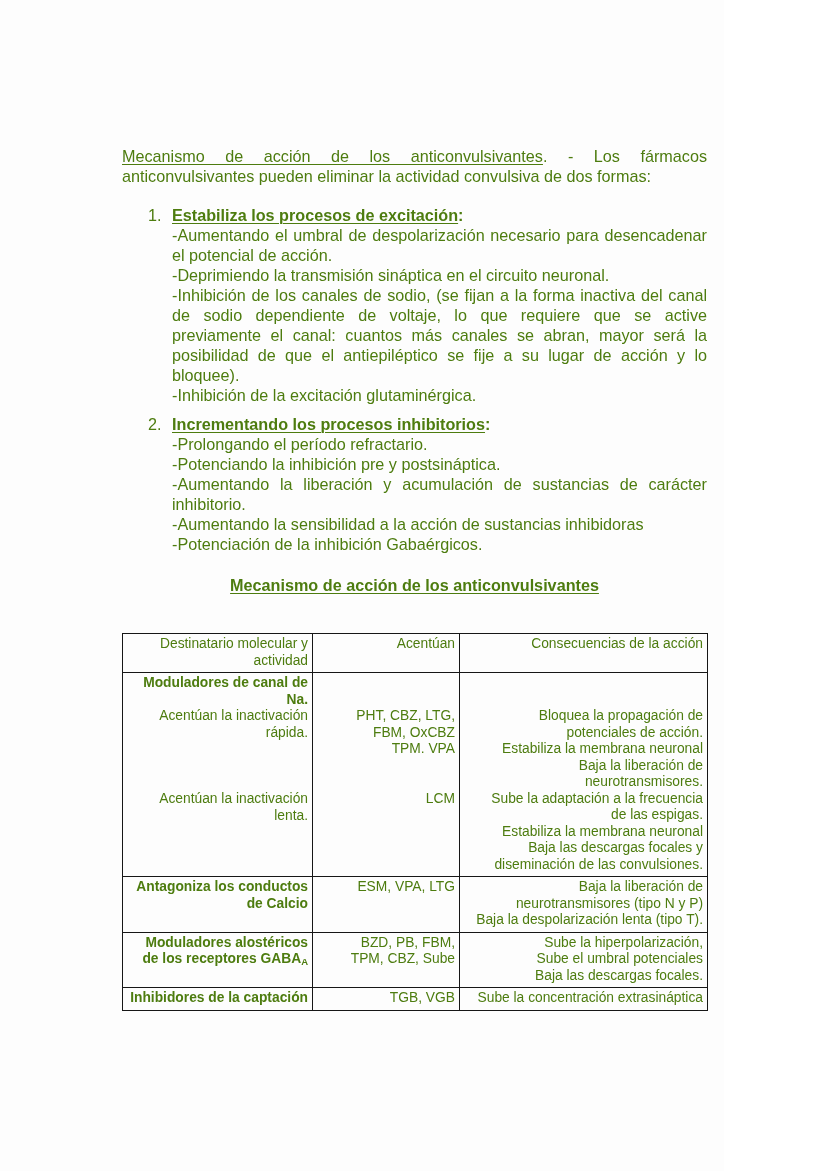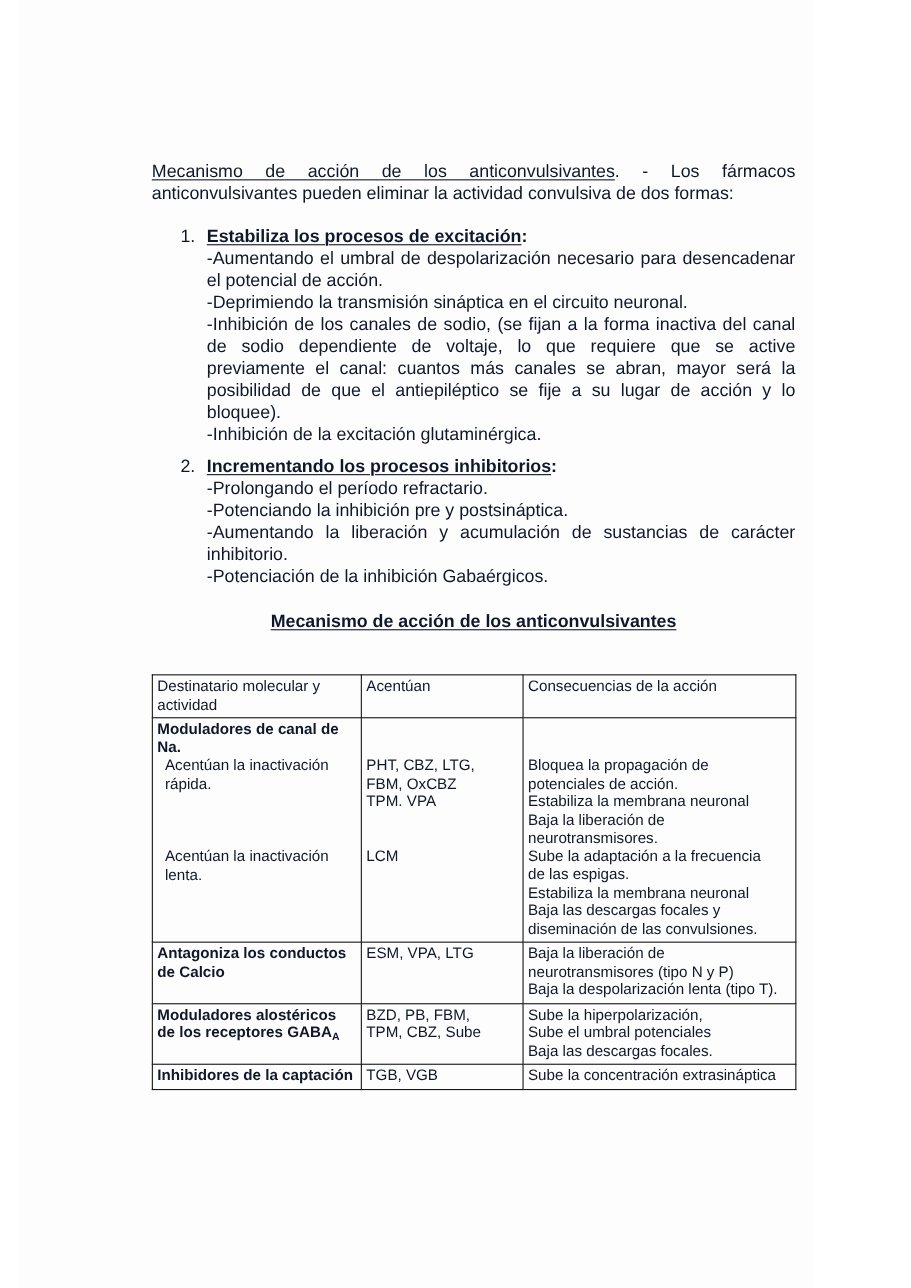--- a/index.html
+++ b/index.html
@@ -1,24 +1,23 @@
 <!DOCTYPE html>
 <html><head>
 <meta charset="utf-8">
 <style>
   * { margin: 0; padding: 0; box-sizing: border-box; }
   html, body { background: #ffffff; }
   .page {
     position: relative;
     width: 724px; height: 1171px;
     background: #fdfdfd;
-    color: #0f172a;
+    color: #4d7c0f;
     font-family: "Liberation Sans", "DejaVu Sans", sans-serif;
     overflow: hidden;
-    margin-left: 16px;
   }
   .content {
     position: absolute;
     left: 122px; top: 0;
     width: 585px;
     padding-top: 146px;
   }
   .intro {
     font-size: 16.2px;
     line-height: 20px;
@@ -44,20 +43,21 @@
     border-collapse: collapse;
     width: 585px;
     table-layout: fixed;
   }
   table.mech td {
     border: 1.5px solid #161616;
     vertical-align: top;
     font-size: 13.8px;
     line-height: 16.5px;
     padding: 2px 4px 3px 4px;
+    text-align: right;
   }
   .pre { white-space: pre-line; }
   .b { font-weight: bold; }
   .sub-target { padding-left: 7px; }
   .spacer2 { height: 33px; }
   .spacer3 { height: 50px; }
   .gaba-sub { font-size: 9.5px; vertical-align: -2px; font-weight: bold; }
 </style>
 </head>
 <body>
@@ -80,20 +80,21 @@
         </div>
       </div>
 
       <div class="li-row second">
         <span class="num">2.</span>
         <div class="li-body">
           <div class="li-heading"><span class="u">Incrementando los procesos inhibitorios</span><span>:</span></div>
           <div class="li-text">-Prolongando el período refractario.</div>
           <div class="li-text">-Potenciando la inhibición pre y postsináptica.</div>
           <div class="li-text">-Aumentando la liberación y acumulación de sustancias de carácter inhibitorio.</div>
+          <div class="li-text">-Aumentando la sensibilidad a la acción de sustancias inhibidoras</div>
           <div class="li-text">-Potenciación de la inhibición Gabaérgicos.</div>
         </div>
       </div>
 
     </div>
 
     <div class="doc-title"><span class="u">Mecanismo de acción de los anticonvulsivantes</span></div>
 
     <table class="mech">
       <colgroup>

